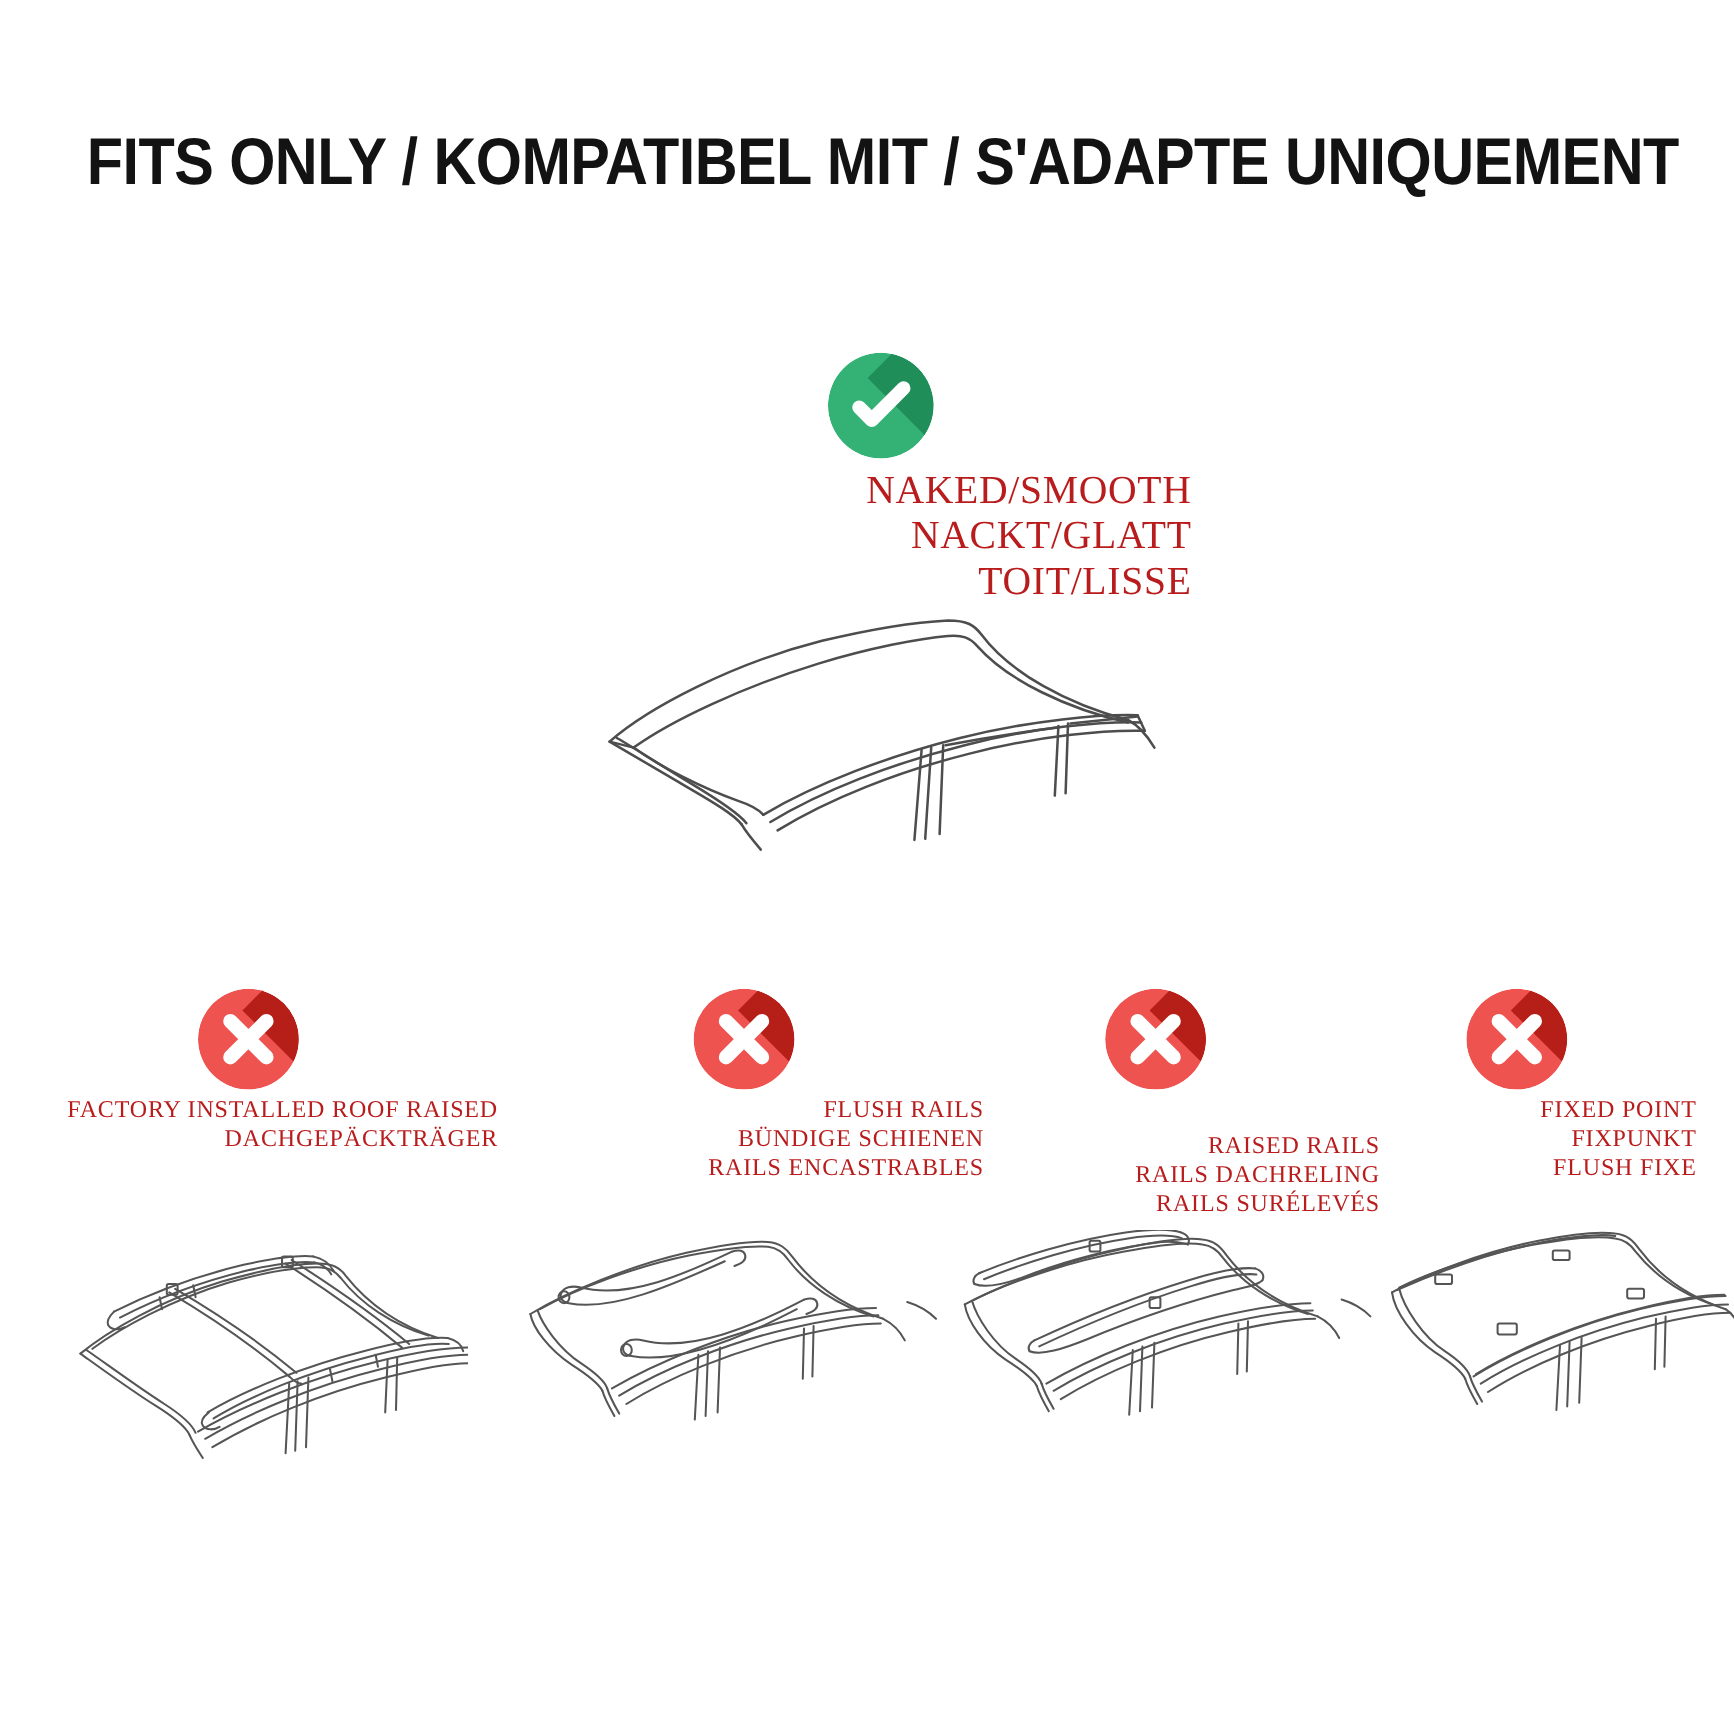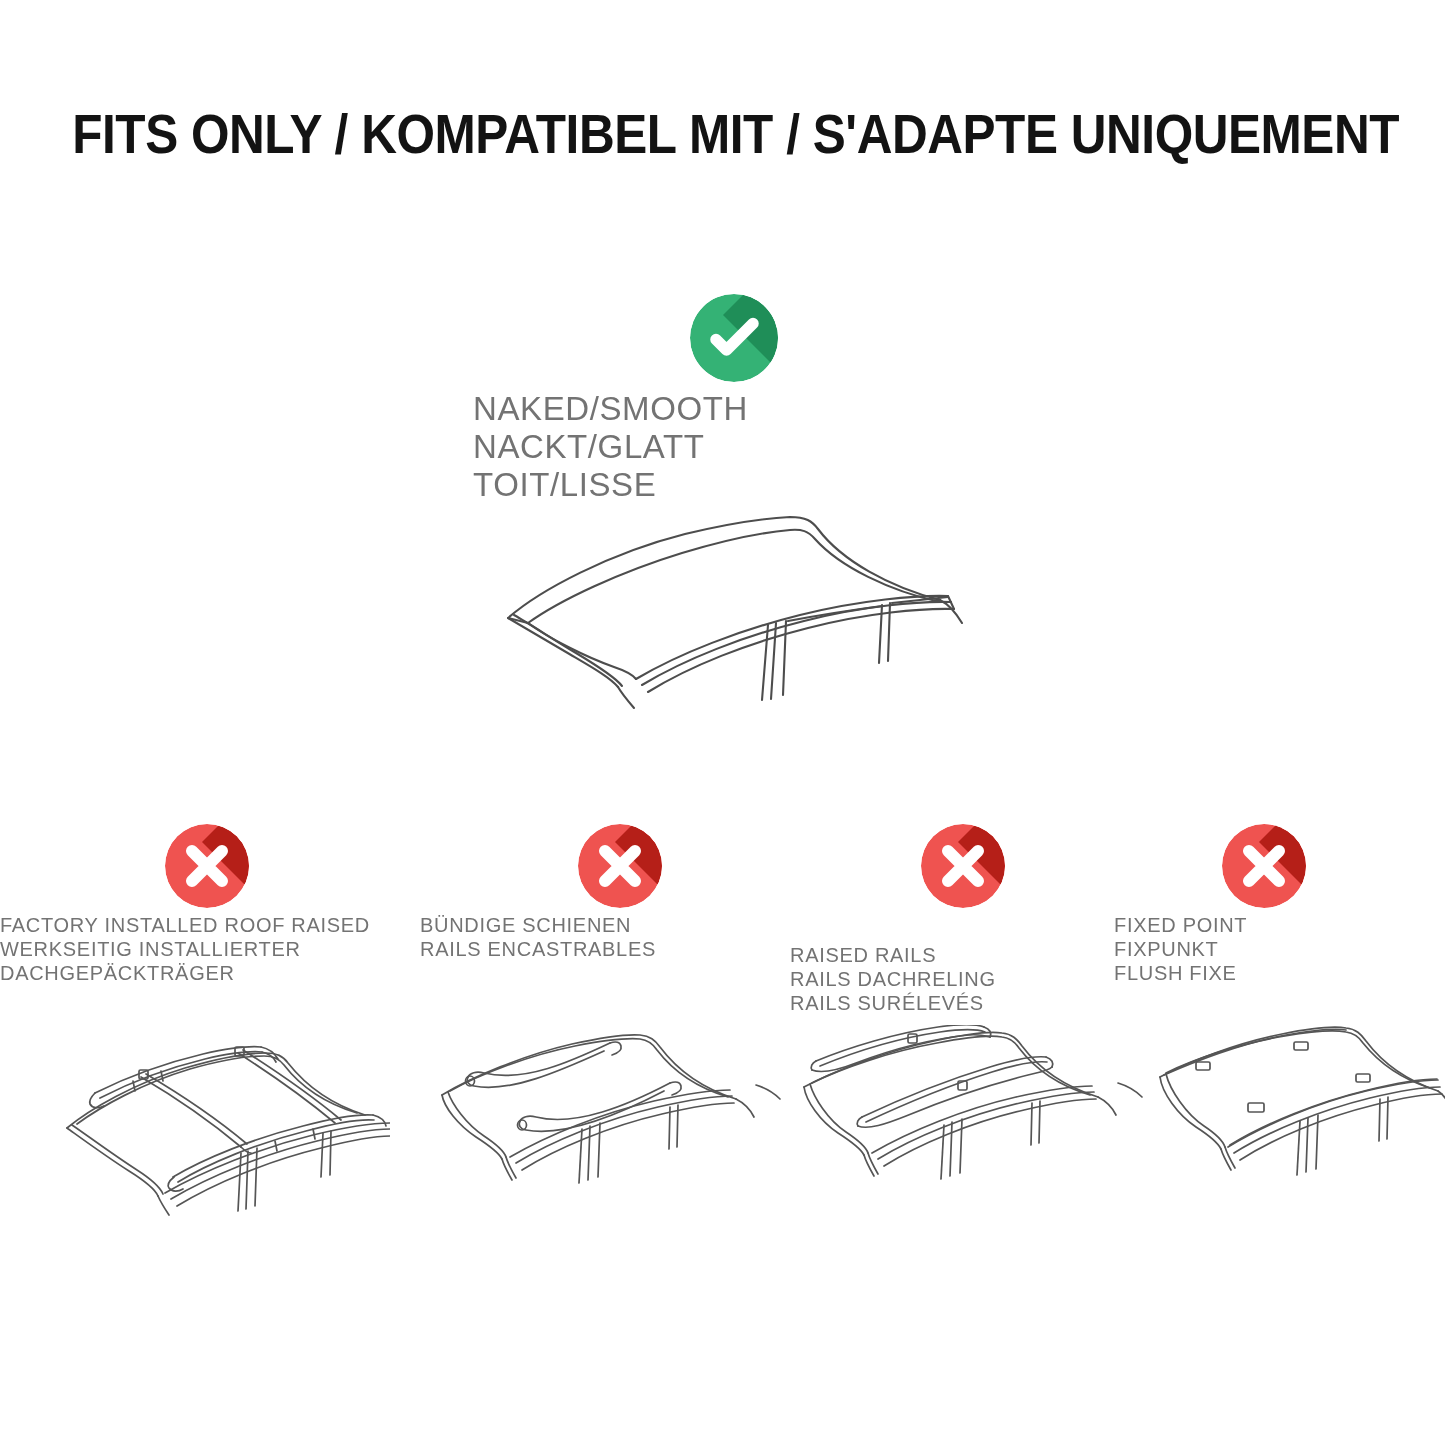--- a/index.html
+++ b/index.html
@@ -84,23 +84,23 @@
     background: #b51f18;
     width: 160%; height: 160%;
     left: 44%; top: 22%;
     transform: rotate(-45deg);
     transform-origin: 0 0;
   }
 
   
   .caption {
     position: absolute;
-    text-align: left;
-    color: #737373;
-    font-family: Liberation Sans, sans-serif;
+    text-align: right;
+    color: #b91c1c;
+    font-family: Liberation Serif, serif;
     font-weight: 400;
   }
   #main-caption {
     left: 473px;
     top: 390px;
     width: 520px;
     font-size: 33px;
     line-height: 38px;
     letter-spacing: 0.6px;
   }
@@ -196,21 +196,20 @@
       <div class="disc"></div>
       <div class="shadow">
           <i></i>
         </div>
       <svg viewBox="0 0 84 84">
         <path d="M27 27 L57 57 M57 27 L27 57" fill="none" stroke="#ffffff" stroke-width="12" stroke-linecap="round"></path>
       </svg>
     </div>
     <div class="caption sub-caption" style="left:0px; top:913px; width:415px;">
       <span class="line">FACTORY INSTALLED ROOF RAISED</span>
-      <span class="line">WERKSEITIG INSTALLIERTER</span>
       <span class="line">DACHGEPÄCKTRÄGER</span>
     </div>
     <div class="illus" style="left:45px; top:1025px;">
       <svg width="345" height="215" viewBox="0 0 345 215">
         <g fill="none" stroke="#555555" stroke-width="1.7" stroke-linejoin="round" stroke-linecap="round">
 
           <path d="M22 103 C45 84 90 58 140 43 C178 32 205 28 220 28
                    C232 28 238 31 243 38 C262 62 288 80 320 90"></path>
           <path d="M32 99 C55 82 98 58 145 44 C180 34 205 31 219 31
                    C229 31 234 34 239 40 C256 62 282 79 312 88"></path>
@@ -261,20 +260,21 @@
     <div class="status-icon x-icon" style="left:578px; top:824px;">
       <div class="disc"></div>
       <div class="shadow">
           <i></i>
         </div>
       <svg viewBox="0 0 84 84">
         <path d="M27 27 L57 57 M57 27 L27 57" fill="none" stroke="#ffffff" stroke-width="12" stroke-linecap="round"></path>
       </svg>
     </div>
     <div class="caption sub-caption" style="left:420px; top:913px; width:400px;">
+      <span class="line">FLUSH RAILS</span>
       <span class="line">BÜNDIGE SCHIENEN</span>
       <span class="line">RAILS ENCASTRABLES</span>
     </div>
     <div class="illus" style="left:432px; top:1025px;">
       <svg width="350" height="215" viewBox="0 0 350 215">
         <g fill="none" stroke="#555555" stroke-width="1.7" stroke-linejoin="round" stroke-linecap="round">
 
           <path d="M10 70 C40 52 92 30 140 19 C172 12 196 9 208 10
                    C218 11 223 15 228 22 C246 46 272 64 304 74"></path>
           <path d="M18 66 C48 49 98 30 143 21 C174 15 197 13 208 14

